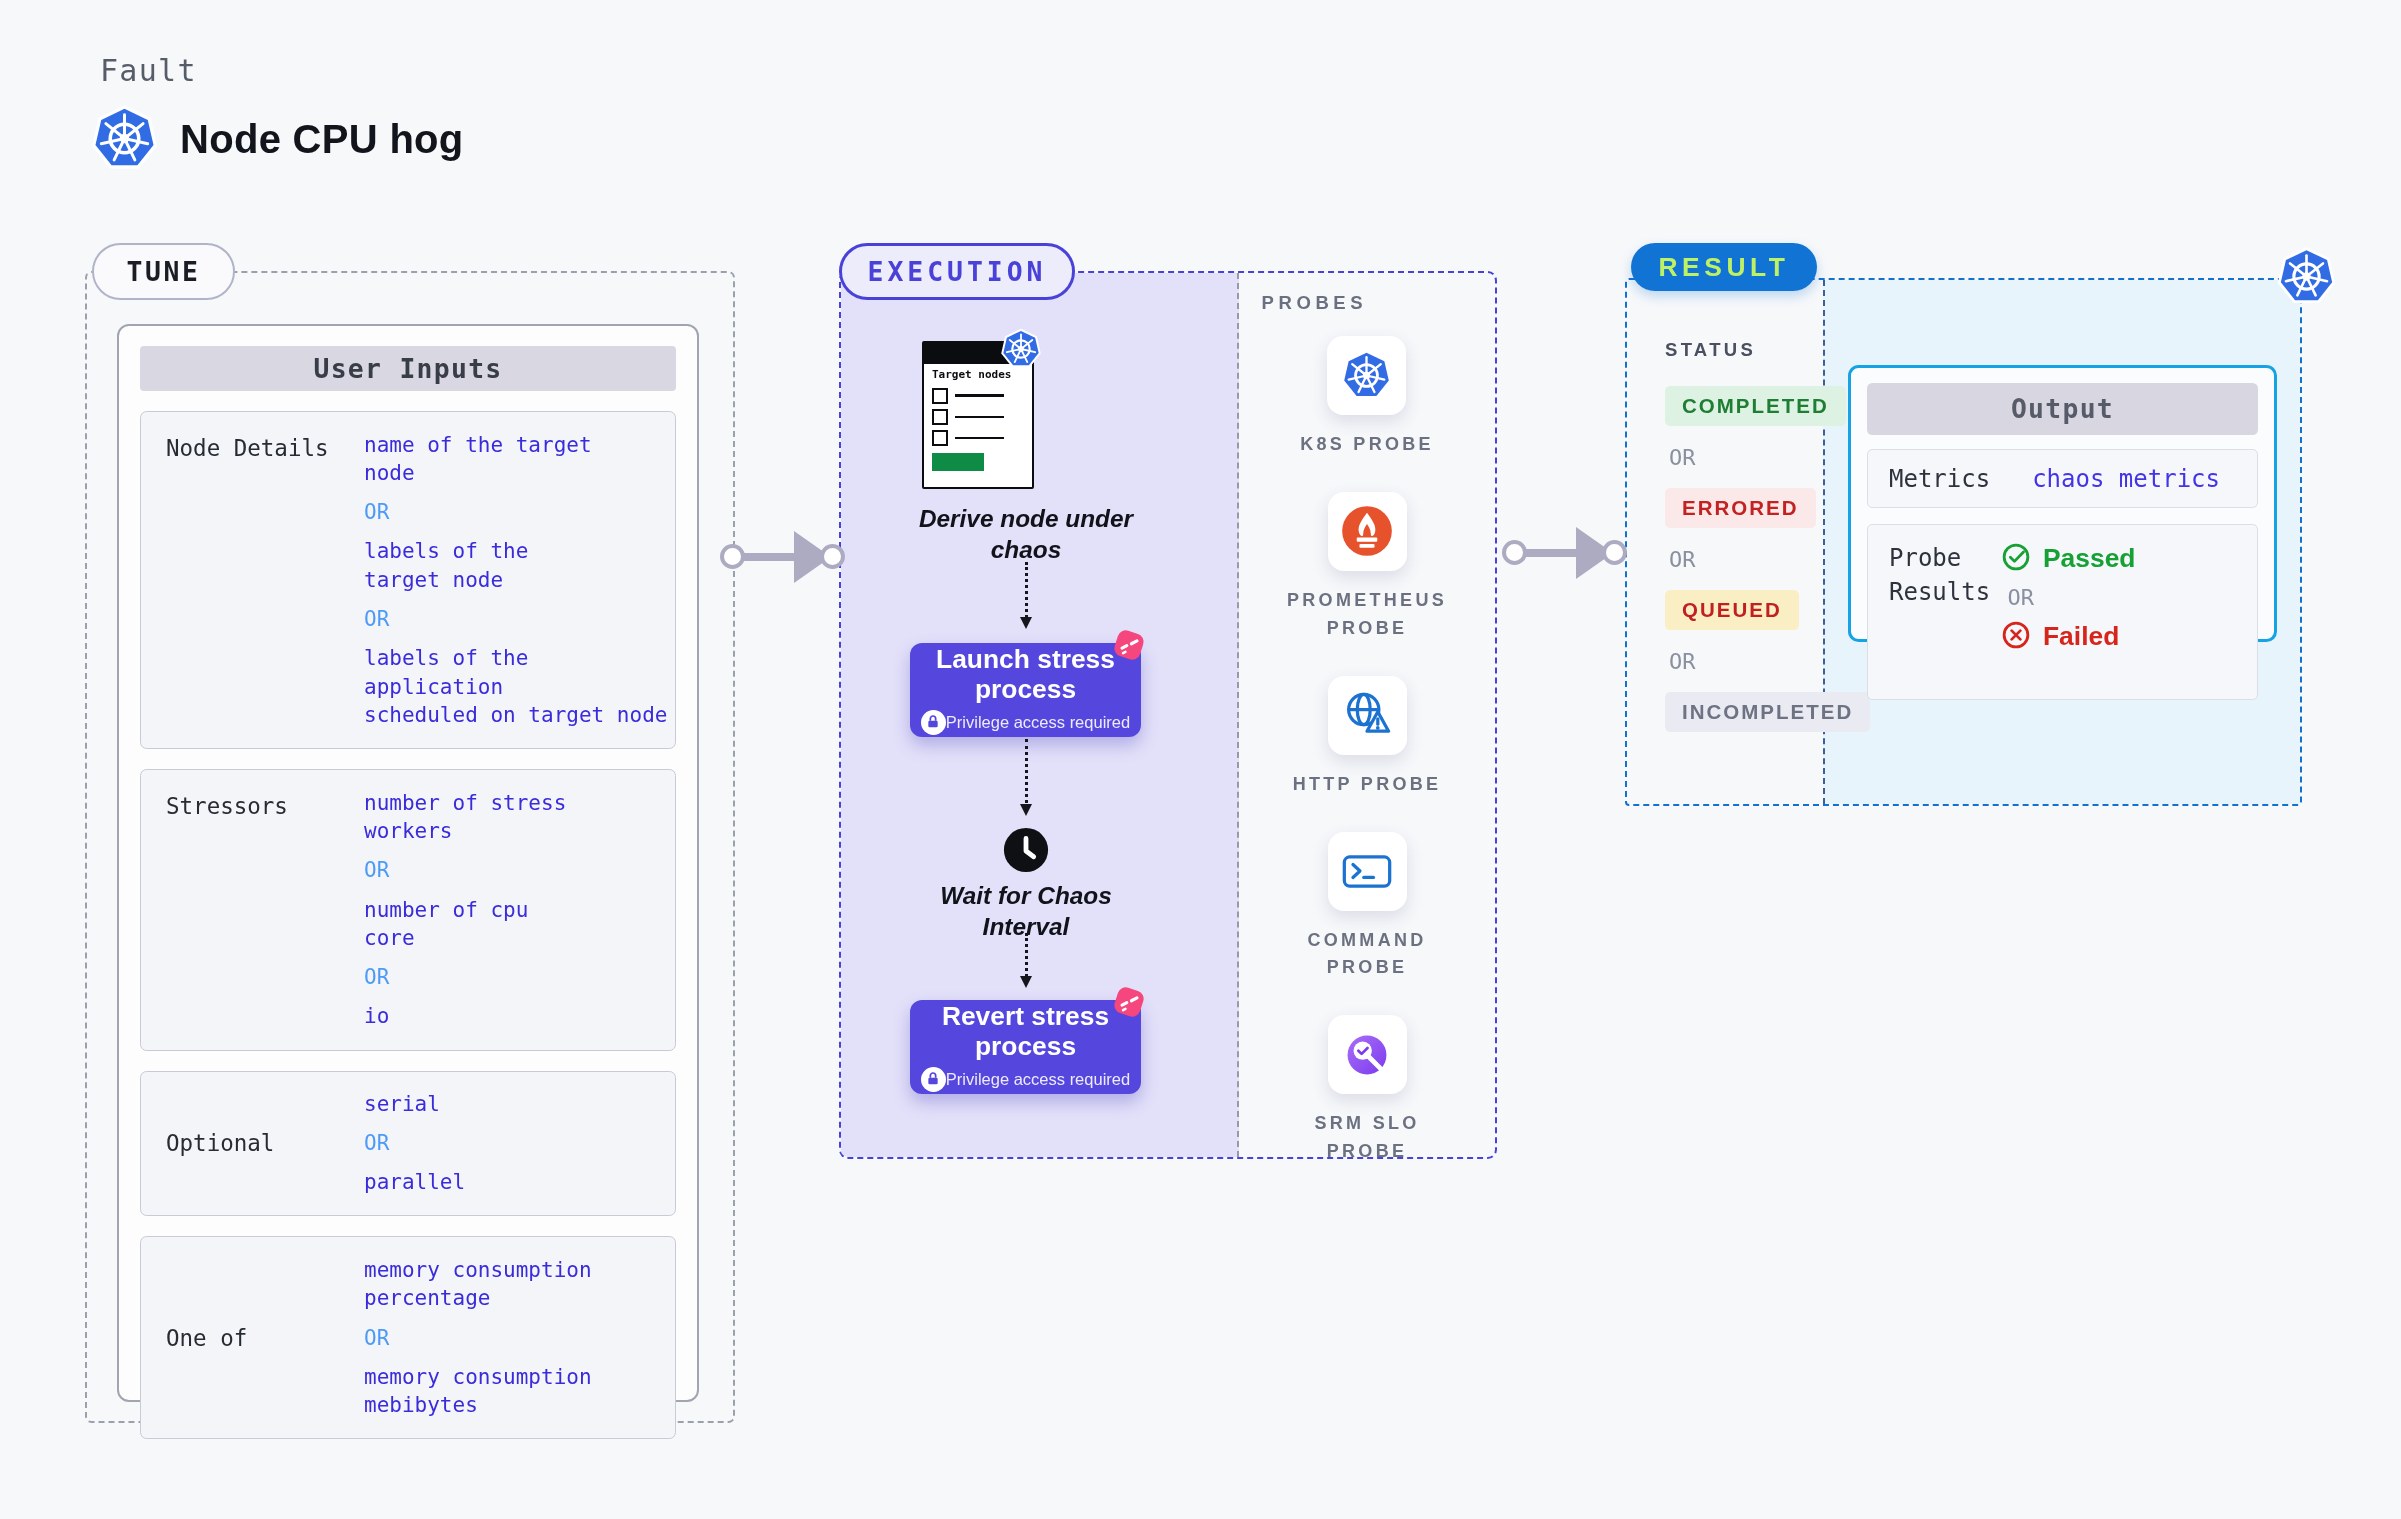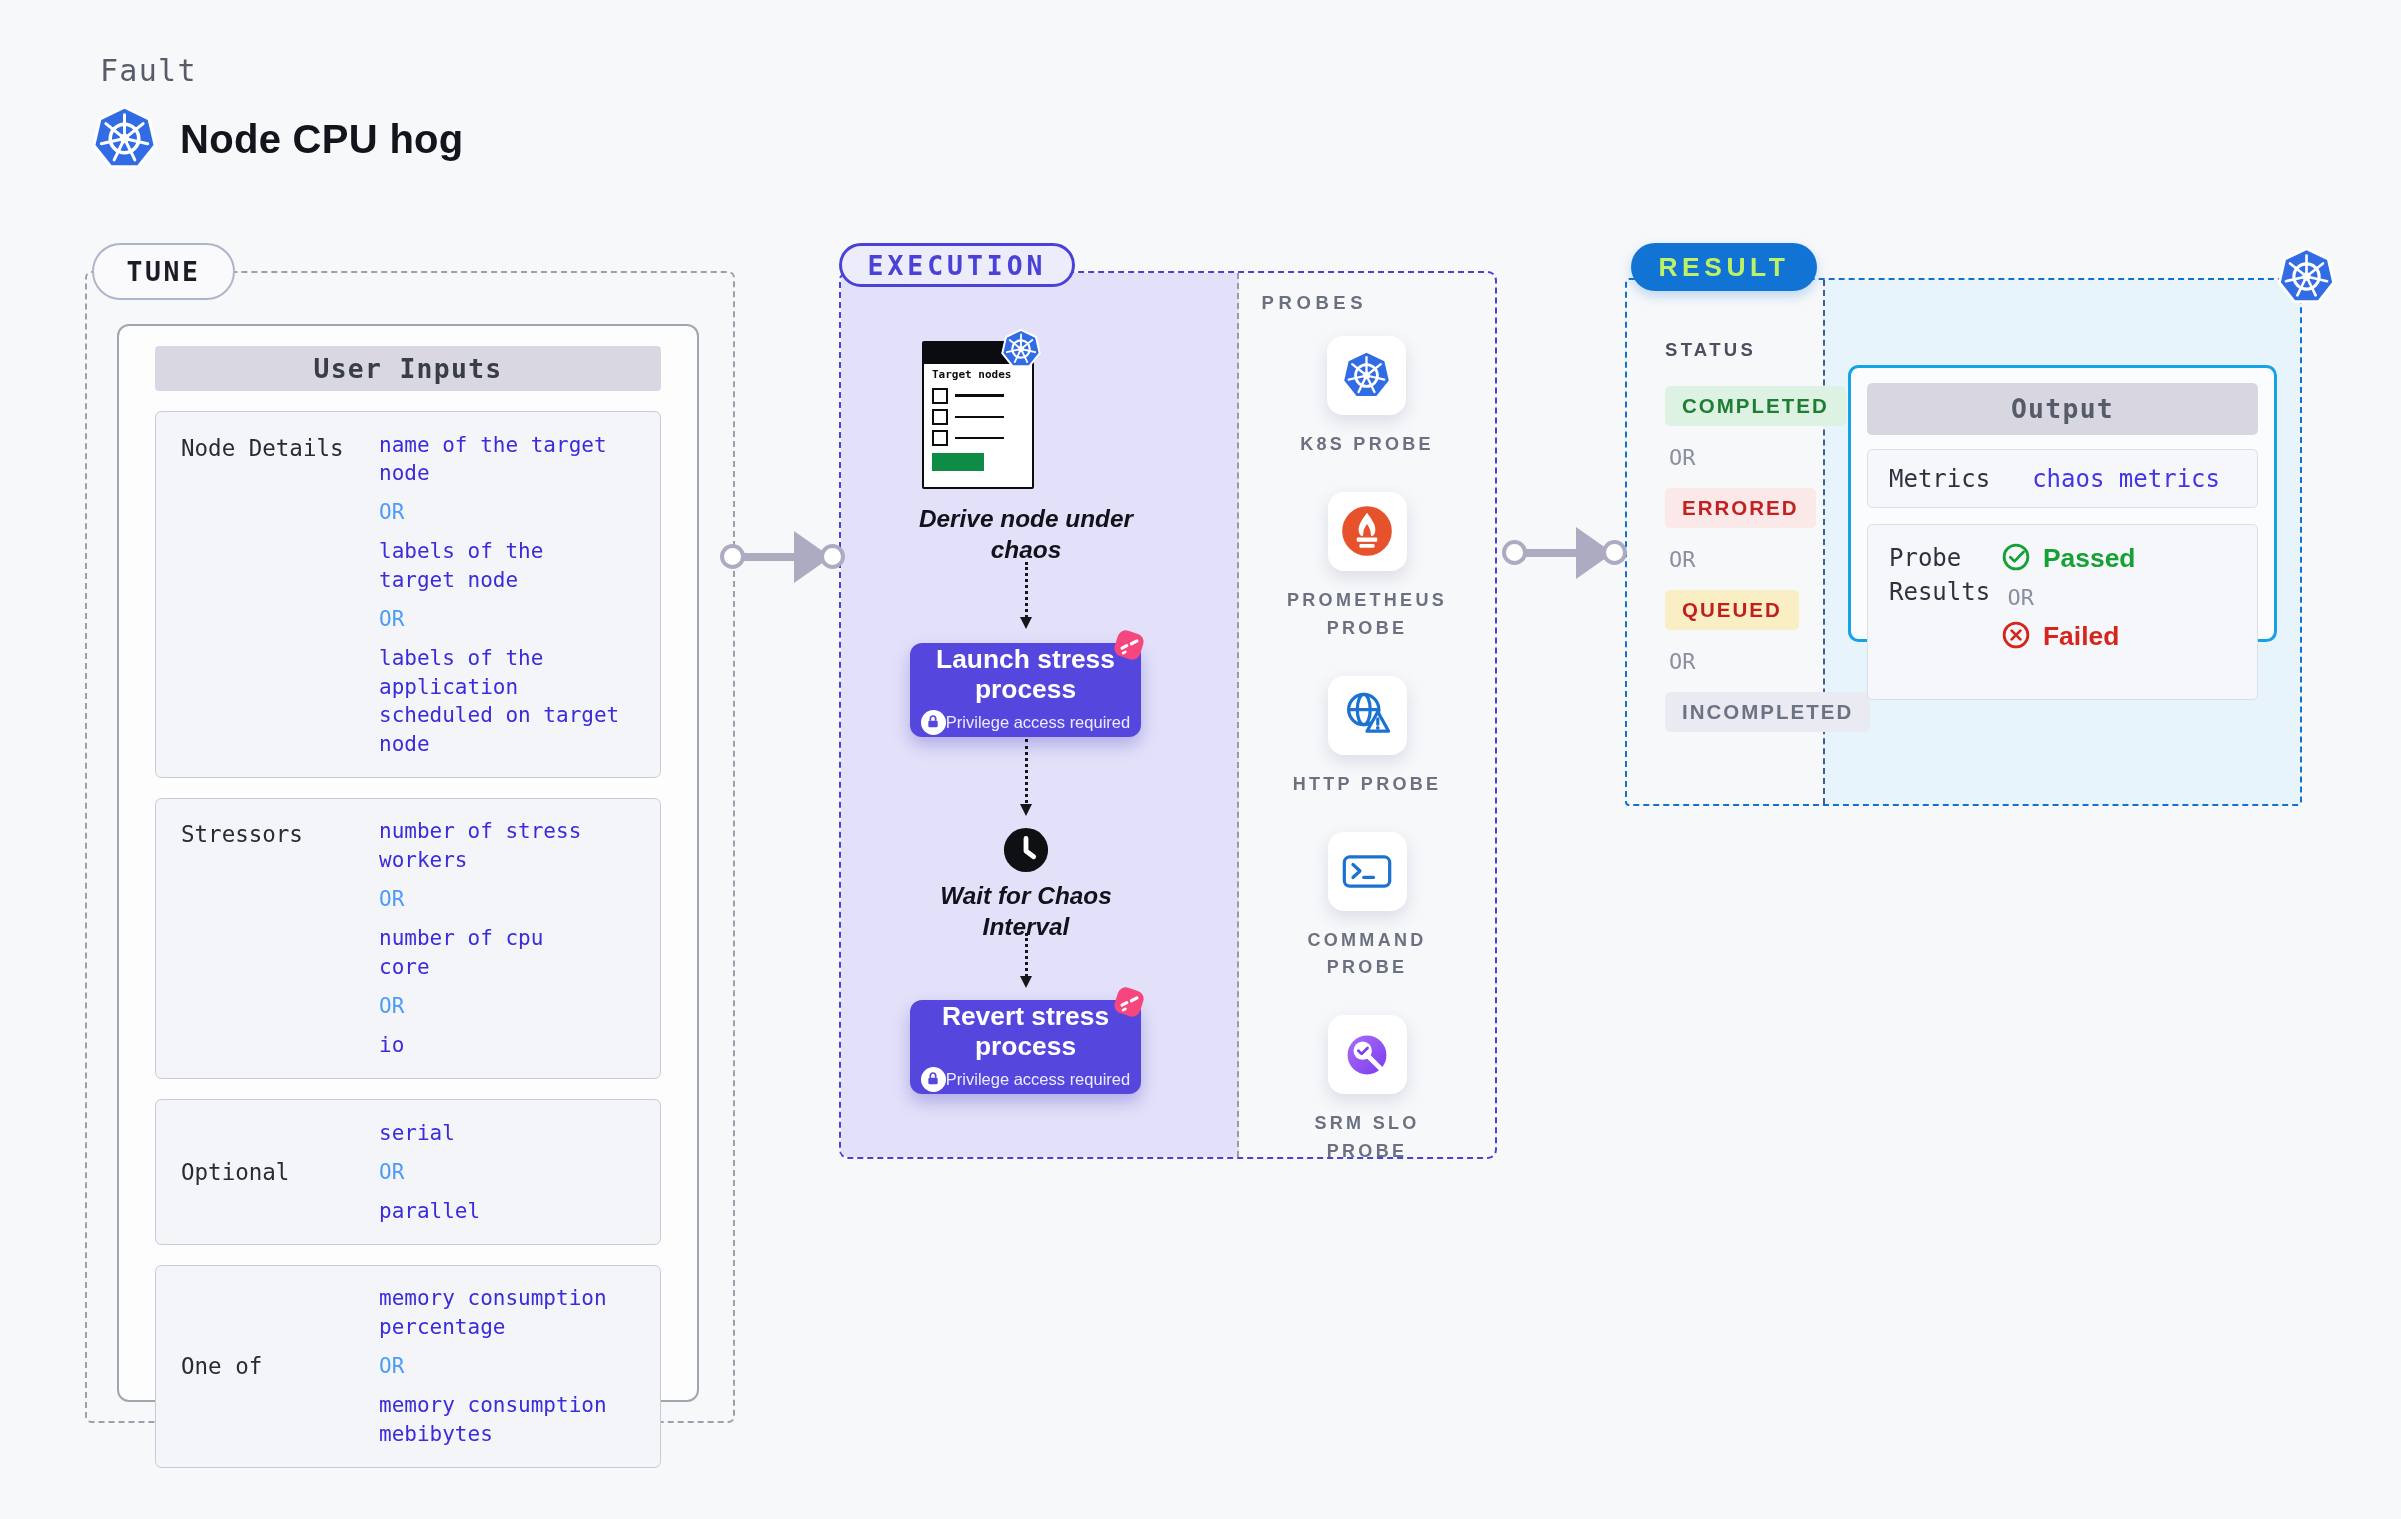--- a/index.html
+++ b/index.html
@@ -11,29 +11,29 @@
   
   .eyebrow{left:100px;top:53px;font-size:30px;letter-spacing:1.3px;color:#575C69;}
   .title-row{left:90px;top:104px;display:flex;align-items:center;gap:21px;}
   .title-text{font-size:40px;font-weight:800;color:#12151C;letter-spacing:0.3px;}
 
   
   .pill{display:flex;align-items:center;justify-content:center;border-radius:30px;
         font-weight:bold;font-size:26.4px;z-index:4;box-sizing:border-box;}
   .pill-tune{left:92px;top:243px;width:143px;height:57px;background:#FAFAFD;
              border:2.6px solid #AFB4C9;color:#1A1D24;letter-spacing:2.6px;}
-  .pill-exec{left:839px;top:243px;width:236px;height:44px;background:#EDECFA;
+  .pill-exec{left:839px;top:243px;width:236px;height:57px;background:#EDECFA;
              border:3.3px solid #4A42D8;color:#4A42D8;letter-spacing:4px;}
   .pill-result{left:1631px;top:243px;width:186px;height:48px;background:#1173D3;
              color:#bef264;letter-spacing:4.6px;box-shadow:0 5.3px 12px rgba(17,115,211,.25);}
 
   
   .tune-box{left:85px;top:271px;width:646px;height:1148px;border:2px dashed #9AA0AC;border-radius:6.6px;}
   .ui-card{left:117px;top:324px;width:582px;height:1078px;background:#FDFDFE;
-           border:2px solid #A0A5B0;border-radius:12px;box-sizing:border-box;padding:20px 36px;}
+           border:2px solid #A0A5B0;border-radius:12px;box-sizing:border-box;padding:20px 21px;}
   .ui-header{height:45px;background:#D9D8E2;border-radius:4px;display:flex;align-items:center;
              justify-content:center;font-size:26.4px;font-weight:600;color:#383D47;letter-spacing:1.3px;}
   .ui-row{display:flex;background:#F4F5F9;border:1.3px solid #C8CBD5;border-radius:6.6px;
           margin-top:20px;padding:18.5px 6.6px 18.5px 25px;box-sizing:border-box;}
   .ui-row .row-label{width:198px;flex:0 0 198px;font-size:22.5px;color:#272B33;padding-top:4px;}
   .ui-row.center-label{align-items:center;}
   .ui-row.center-label .row-label{padding-top:0;}
   .row-values{flex:1;font-size:21px;line-height:1.36;color:#3A2BDB;}
   .opt-text{white-space:pre-line;}
   .or-sep{color:#4D9BF6;margin:10.6px 0;}

